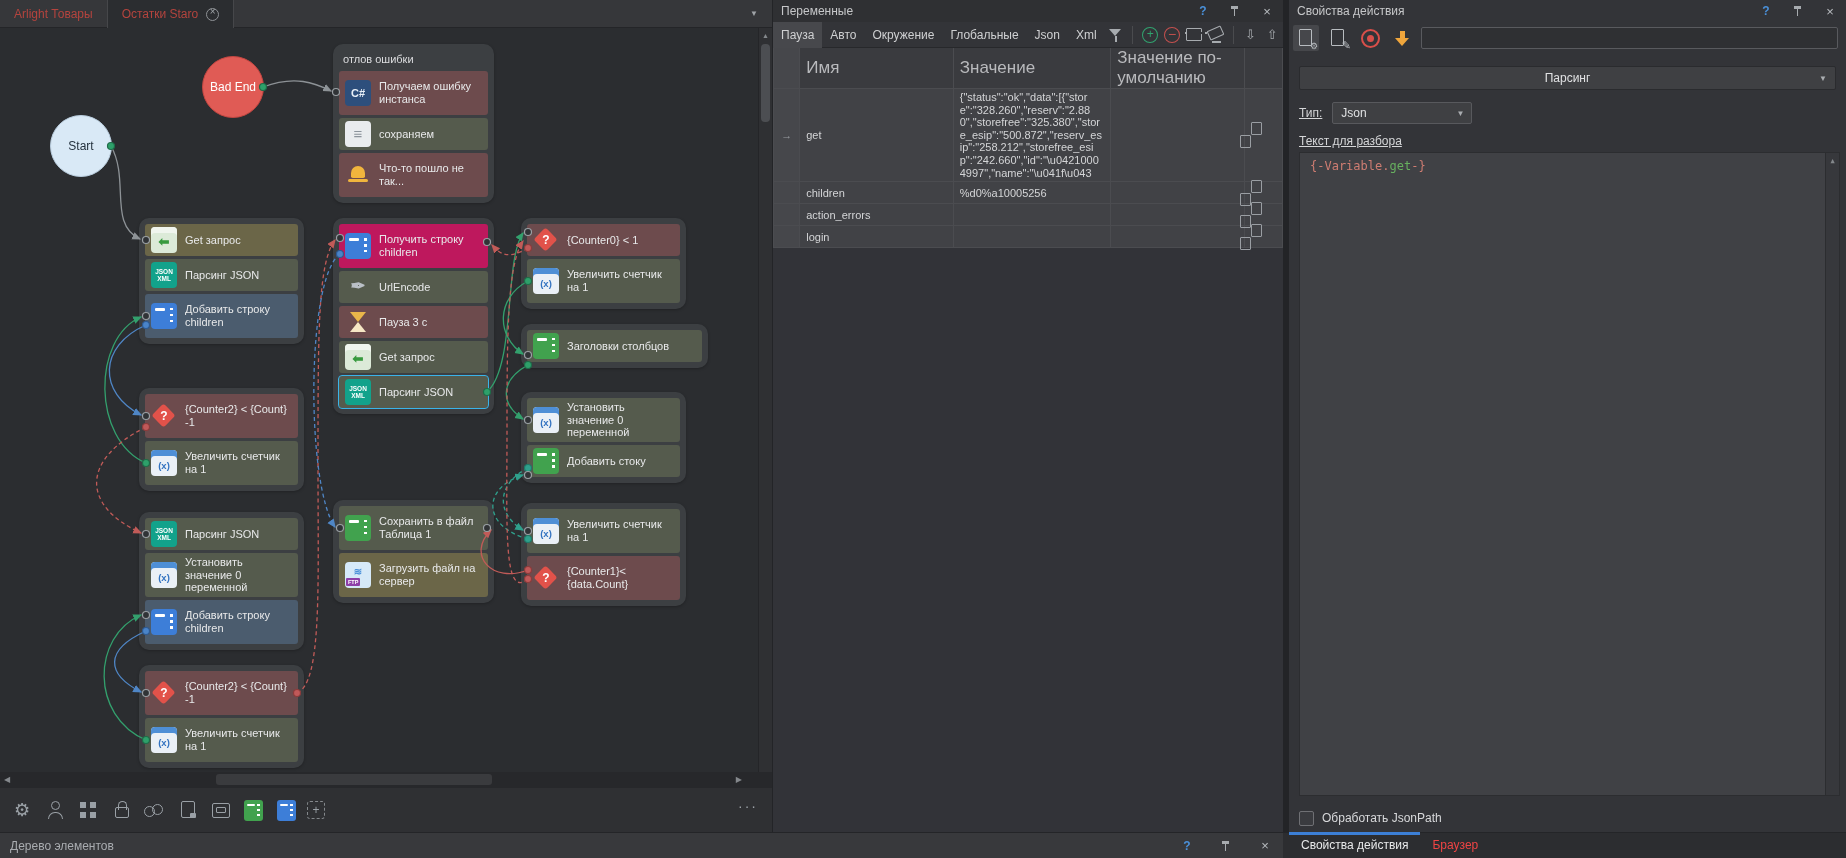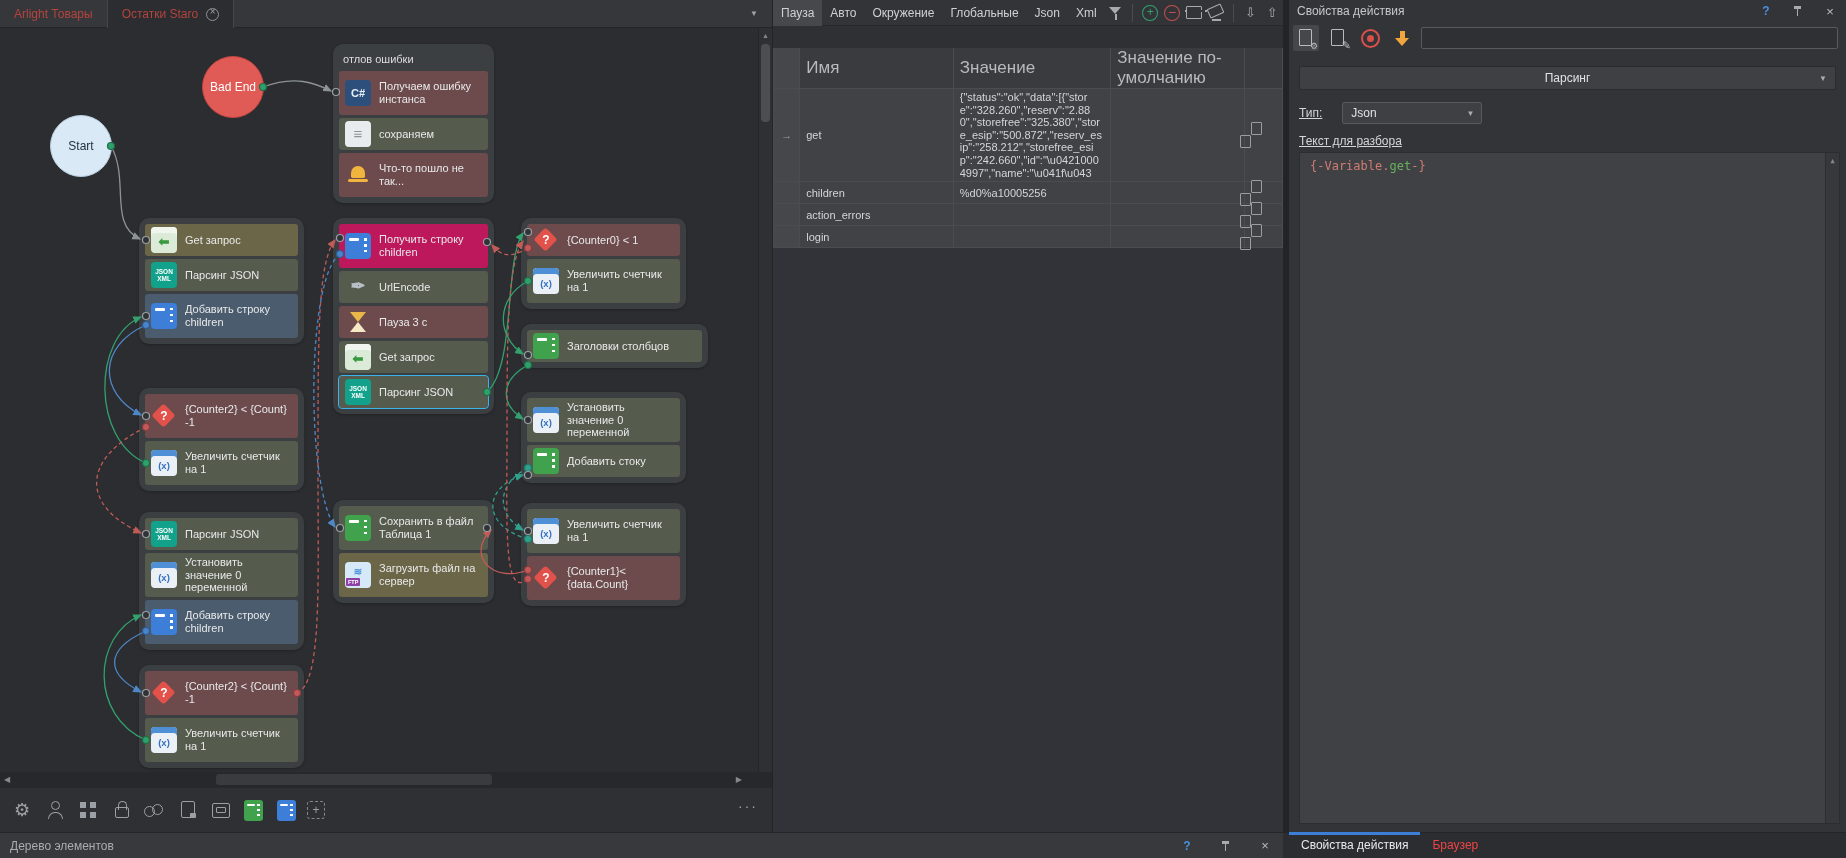--- a/index.html
+++ b/index.html
@@ -173,21 +173,21 @@
   .p-record::after { content:""; position:absolute; width:7px; height:7px; background:#d94f4a; border-radius:50%; }
   .p-arrow { flex-direction:column; }
   .p-arrow::before { content:""; width:5px; height:7px; background:#f0a63c; }
   .p-arrow::after { content:""; border-left:7px solid transparent; border-right:7px solid transparent; border-top:8px solid #f0a63c; }
   .p-input { flex:1; height:22px; background:#2f3033; border:1px solid #595a5e; border-radius:2px; color:#d8d9db; font-size:12px; padding:0 6px; }
 
   .action-select { margin:12px 10px 0 10px; height:24px; background:#3f4043; border:1px solid #2a2b2e;
     border-radius:2px; display:flex; align-items:center; justify-content:center; position:relative;
     color:#e0e1e3; font-size:12px; cursor:pointer; }
   .action-select .caret { position:absolute; right:8px; color:#aaadb1; font-size:8px; }
-  .type-row { display:flex; align-items:center; gap:20px; margin:12px 10px 0 10px; }
+  .type-row { display:flex; align-items:center; gap:10px; margin:12px 10px 0 10px; }
   .ulabel { font-size:12px; color:#d5d6d8; text-decoration:underline; }
   .type-select { width:140px; height:22px; background:#3f4043; border:1px solid #58595d; border-radius:2px;
     display:flex; align-items:center; position:relative; color:#e0e1e3; font-size:12px; padding:0 8px; cursor:pointer; }
   .type-select .caret { position:absolute; right:7px; color:#aaadb1; font-size:8px; }
   .parse-label { margin:10px 10px 4px 10px; }
   .code-area { flex:1; margin:0 6px 8px 10px; background:#404145; border:1px solid #2c2d30; position:relative;
     font-family:"DejaVu Sans Mono", monospace; font-size:12px; padding:6px 20px 6px 10px; }
   .code-scroll { position:absolute; right:0; top:0; width:14px; height:100%; background:#37383c; border-left:1px solid #2c2d30; }
   .code-scroll::before { content:"▲"; display:block; text-align:center; color:#84888c; font-size:7px; padding-top:4px; }
   .tok-red { color:#cf7d72; } .tok-green { color:#67b05f; }
@@ -474,20 +474,27 @@
         </span>
       <span class="fic">
           <span class="mini-card mc-blue"></span>
         </span>
       <span class="fic f-plus"></span>
       <span class="footer-dots"></span>
     </div>
   </div>
 
   <div class="vars-pane">
+    <div class="panel-head">
+      <span>Переменные</span>
+      <span class="spacer"></span>
+      <span class="hicon h-help"></span>
+      <span class="hicon h-pin"></span>
+      <span class="hicon h-close"></span>
+    </div>
     <div class="vars-toolbar">
       <div class="vtab active">
           <span>Пауза</span>
         </div>
       <div class="vtab">
           <span>Авто</span>
         </div>
       <div class="vtab">
           <span>Окружение</span>
         </div>
@@ -579,20 +586,24 @@
       <div class="type-select">
         <span>Json</span>
         <span class="caret">▼</span>
       </div>
     </div>
     <div class="ulabel parse-label">Текст для разбора</div>
     <div class="code-area">
       <span class="tok-red">{-Variable.</span><span class="tok-green">get</span><span class="tok-red">-}</span>
       <div class="code-scroll"></div>
     </div>
+    <div class="check-row">
+      <span class="checkbox"></span>
+      <span class="check-label">Обработать JsonPath</span>
+    </div>
   </div>
 
   <div class="statusbar">
     <div class="sb-left">
       <span class="label">Дерево элементов</span>
       <span class="spacer"></span>
       <span class="hicon h-help"></span>
       <span class="hicon h-pin"></span>
       <span class="hicon h-close"></span>
     </div>

